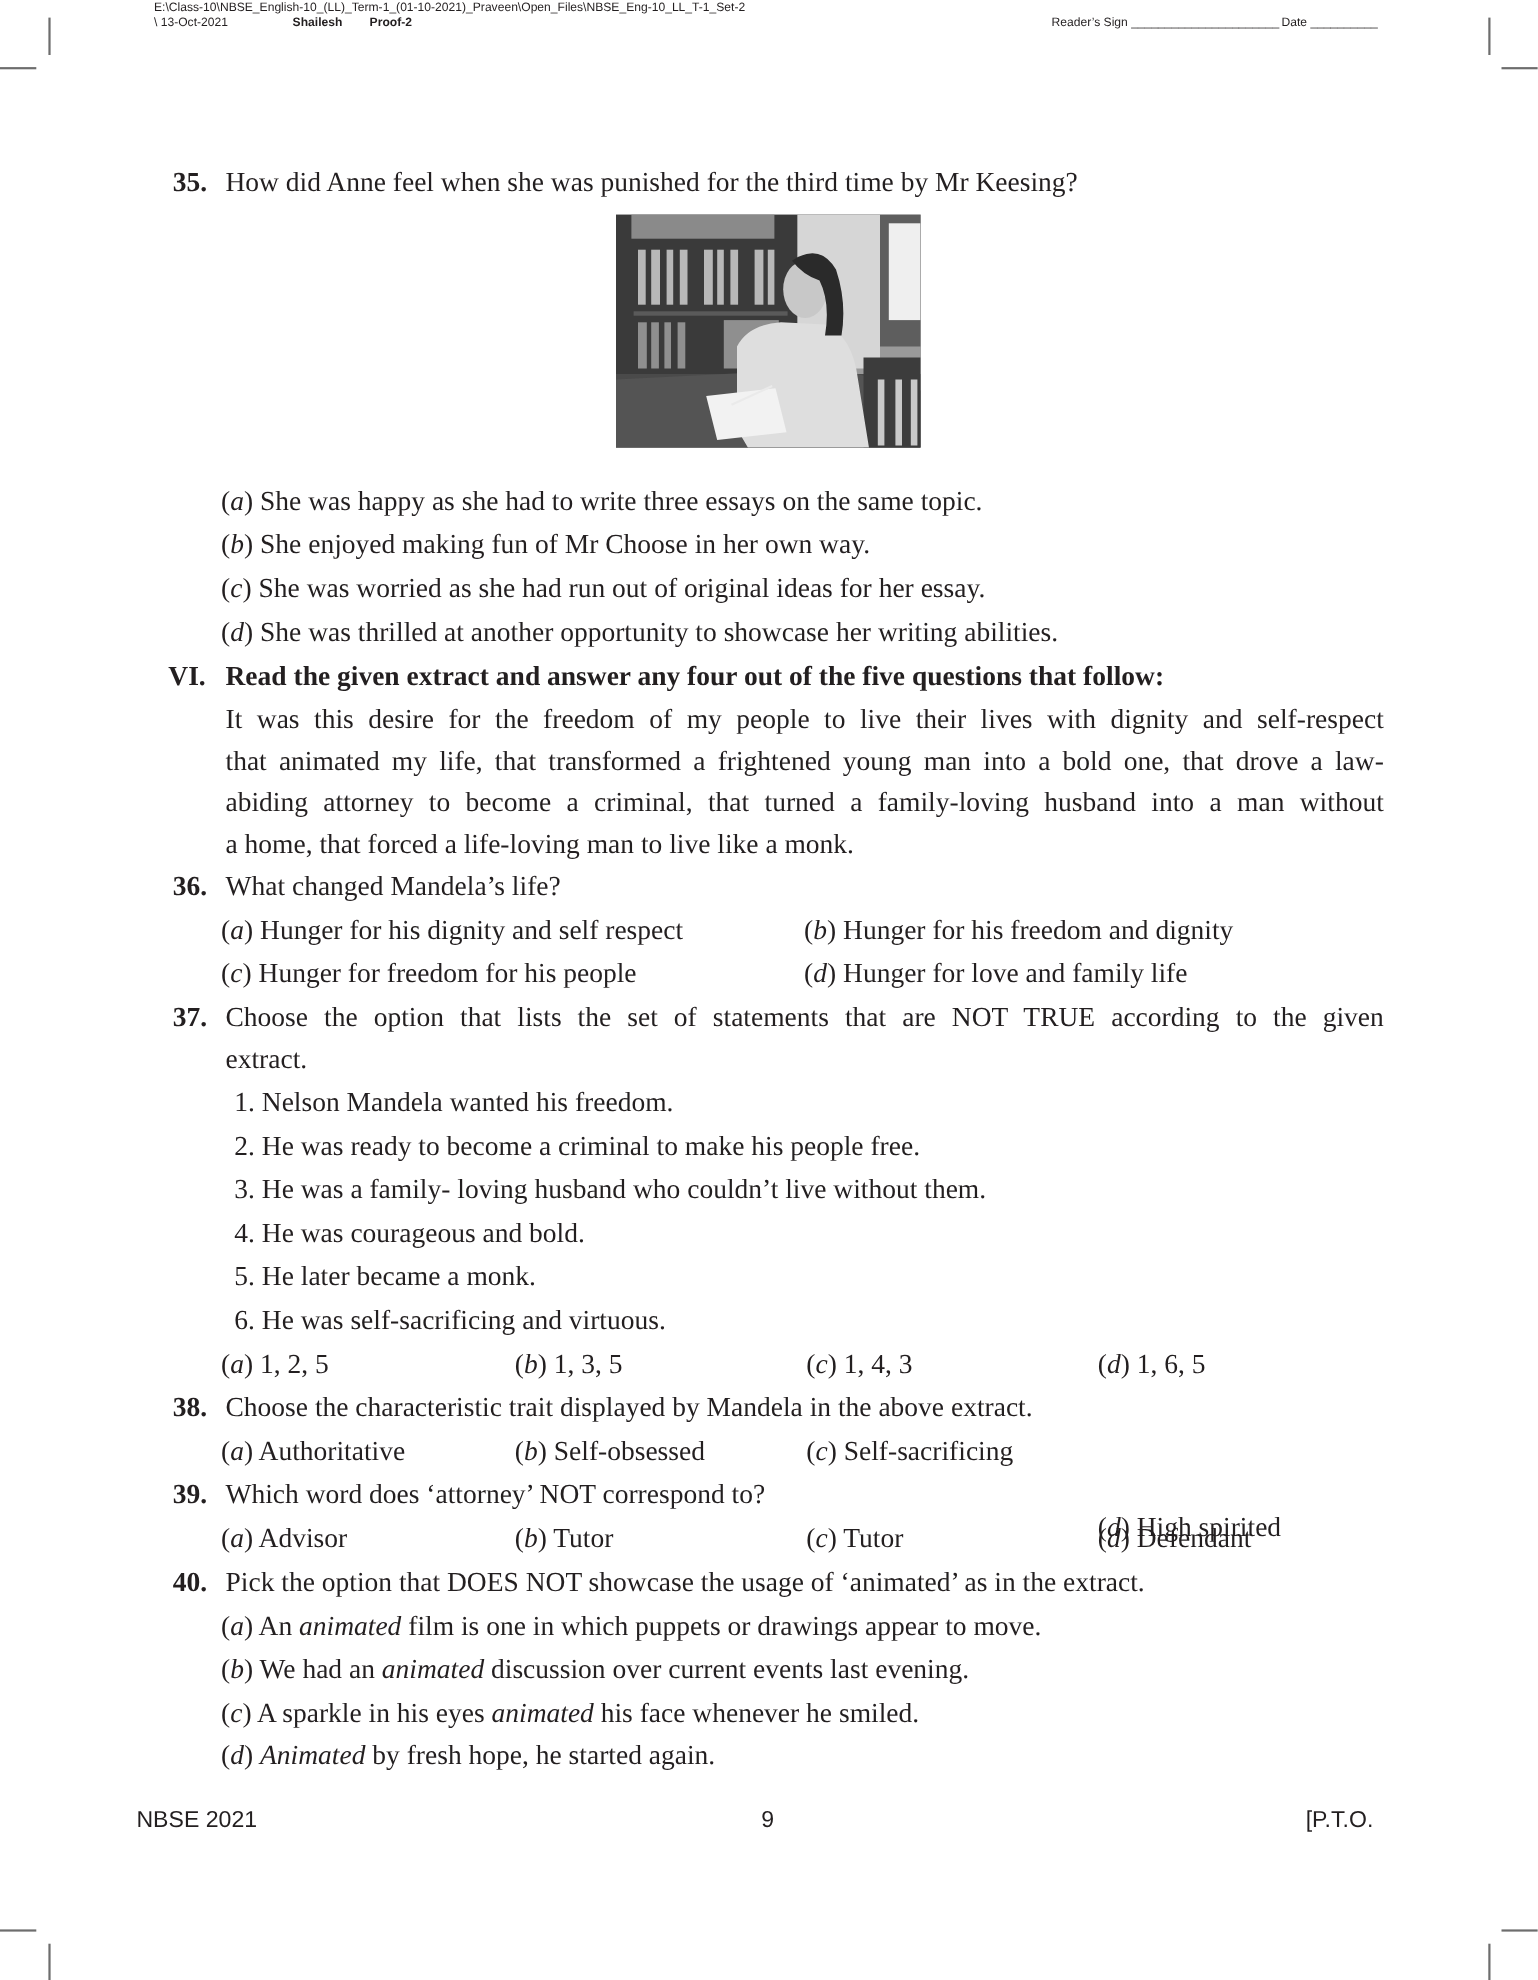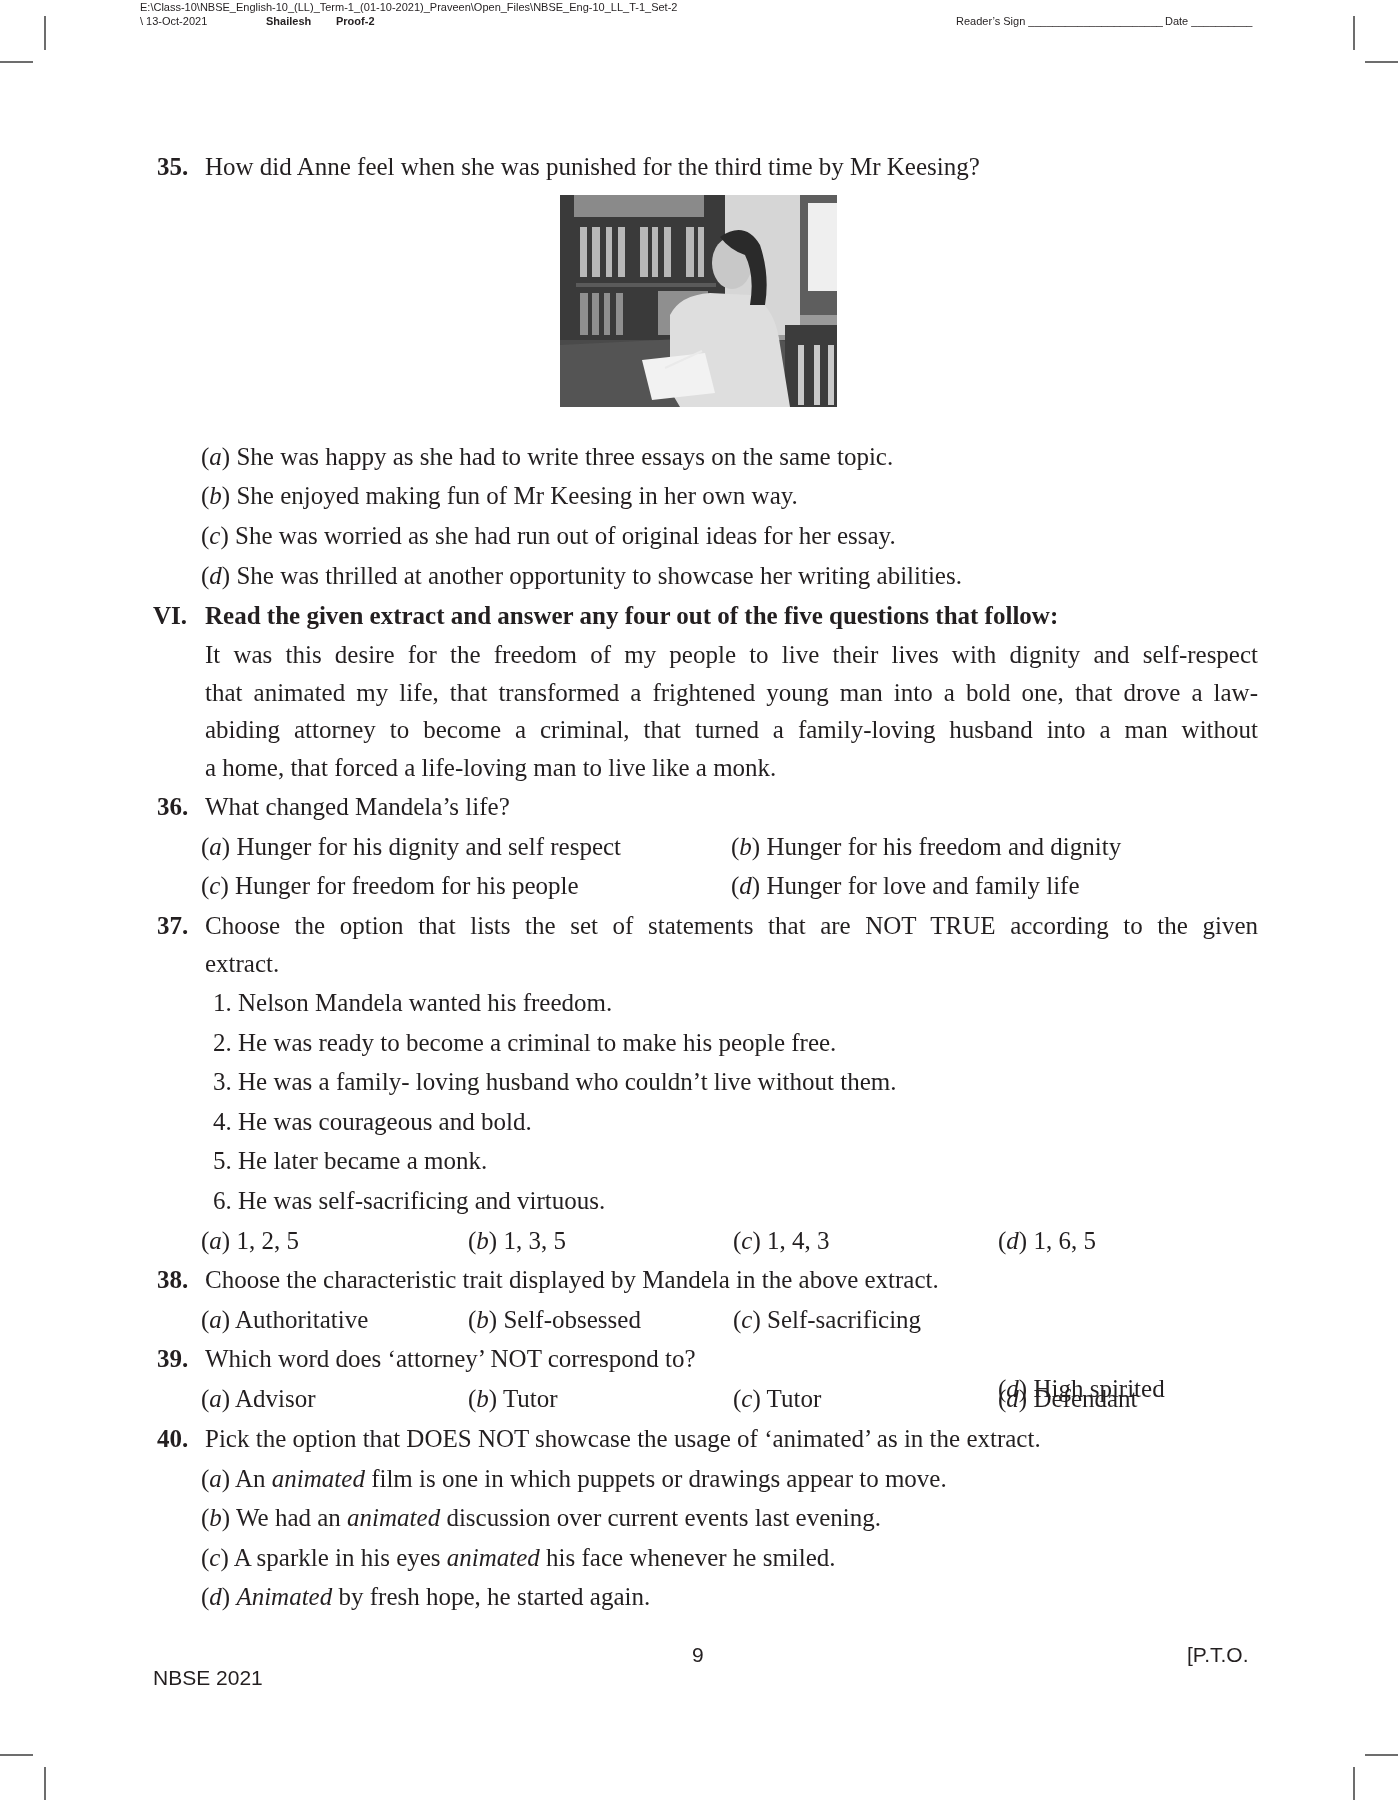--- a/index.html
+++ b/index.html
@@ -77,21 +77,21 @@
       <path d="M110 195 L110 120 Q120 100 150 98 L190 100 Q215 110 220 150 L230 212 L120 212 Z" fill="#dedede"></path>
       <ellipse cx="172" cy="68" rx="20" ry="26" fill="#c8c8c8"></ellipse>
       <path d="M160 42 Q185 25 200 50 Q210 80 205 110 L190 110 Q195 80 185 60 Q170 55 160 42 Z" fill="#2a2a2a"></path>
       <path d="M82 165 L145 158 L155 198 L92 205 Z" fill="#f2f2f2"></path>
       <line x1="105" y1="173" x2="142" y2="156" stroke="#eaeaea" stroke-width="2"></line>
     </svg>
   </div>
 
   <div>
     <div class="line" style="left:201px;top:437px;">(<span class="opt-l">a</span>) <span>She was happy as she had to write three essays on the same topic.</span></div>
-    <div class="line" style="left:201px;top:476px;">(<span class="opt-l">b</span>) <span>She enjoyed making fun of Mr Keesing in her own way.</span></div>
+    <div class="line" style="left:201px;top:476px;">(<span class="opt-l">b</span>) <span>She enjoyed making fun of Mr Choose in her own way.</span></div>
     <div class="line" style="left:201px;top:516px;">(<span class="opt-l">c</span>) <span>She was worried as she had run out of original ideas for her essay.</span></div>
     <div class="line" style="left:201px;top:556px;">(<span class="opt-l">d</span>) <span>She was thrilled at another opportunity to showcase her writing abilities.</span></div>
   </div>
 
   <span class="line qnum" style="left:153px;top:596px;">VI.</span>
   <div class="line" style="left:205px;top:596px;font-weight:bold;"><span>Read the given extract and answer </span><span class="und">any four</span><span> out of the five questions that follow:</span></div>
 
   <div>
     <div class="line just" style="left:205px;top:635px;">It was this desire for the freedom of my people to live their lives with dignity and self-respect</div>
     <div class="line just" style="left:205px;top:673px;">that animated my life, that transformed a frightened young man into a bold one, that drove a law-</div>
@@ -137,15 +137,15 @@
   <div class="line" style="left:998px;top:1379px;">(<span class="opt-l">d</span>) <span>Defendant</span></div>
 
   <span class="line qnum" style="left:157px;top:1419px;">40.</span>
   <span class="line" style="left:205px;top:1419px;">Pick the option that DOES NOT showcase the usage of ‘animated’ as in the extract.</span>
   <div class="line" style="left:201px;top:1459px;">(<span class="opt-l">a</span>) <span>An </span><em>animated</em><span> film is one in which puppets or drawings appear to move.</span></div>
   <div class="line" style="left:201px;top:1498px;">(<span class="opt-l">b</span>) <span>We had an </span><em>animated</em><span> discussion over current events last evening.</span></div>
   <div class="line" style="left:201px;top:1538px;">(<span class="opt-l">c</span>) <span>A sparkle in his eyes </span><em>animated</em><span> his face whenever he smiled.</span></div>
   <div class="line" style="left:201px;top:1577px;">(<span class="opt-l">d</span>) <span></span><em>Animated</em><span> by fresh hope, he started again.</span></div>
 </div>
 
-<div class="footer" style="left:153px;margin-top:23px;">NBSE 2021</div>
+<div class="footer" style="left:124px;">NBSE 2021</div>
 <div class="footer" style="left:692px;">9</div>
 <div class="footer" style="left:1187px;">[P.T.O.</div>
 
 </body></html>

